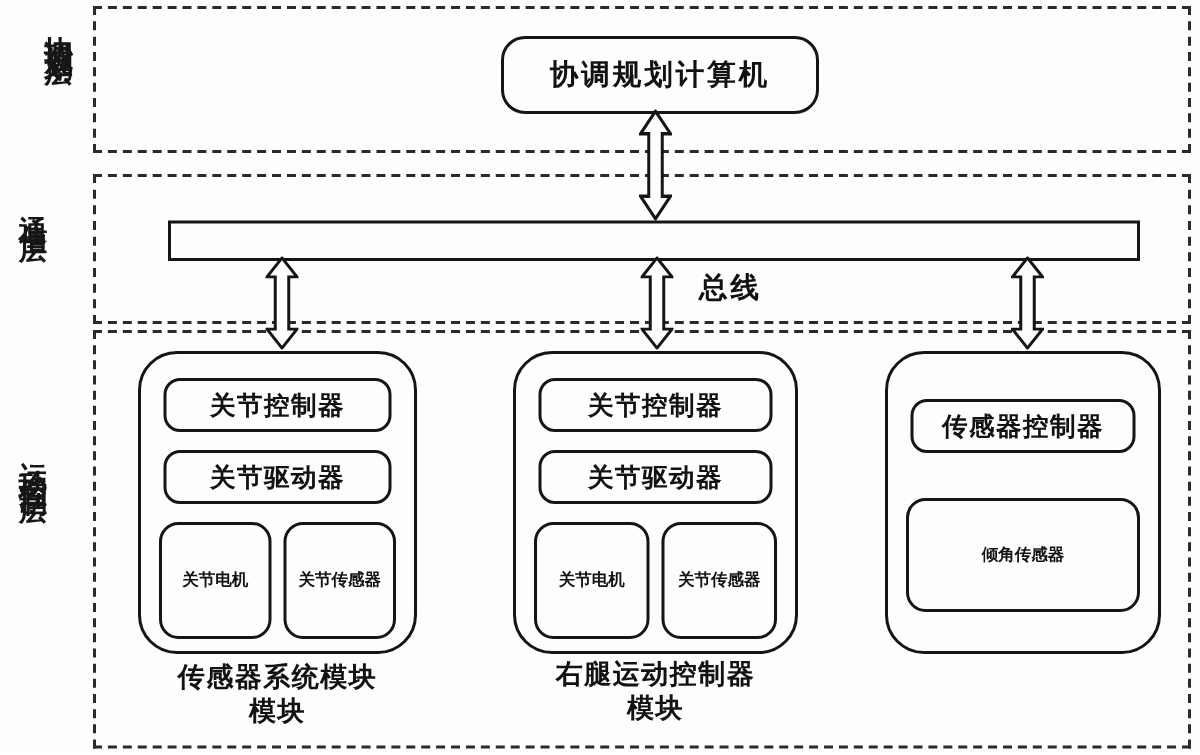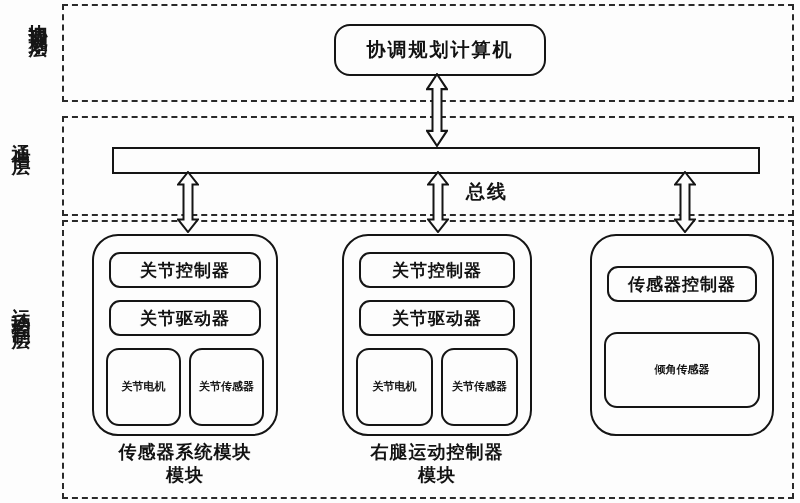--- a/index.html
+++ b/index.html
@@ -156,21 +156,21 @@
       <div class="stackbox" style="top:30px">传感器控制器</div>
       <div class="pair" style="top:96px; height:76px;">
         <div class="pairbox">倾角传感器</div>
       </div>
     </div>
 
     <div class="caption" style="left:28px; top:218px; width:186px;">
       <div>传感器系统模块</div>
       <div>模块</div>
     </div>
-    <div class="caption" style="left:278px; top:218px; width:190px;">
+    <div class="caption" style="left:278px; top:218px; width:190px;font-family:Liberation Mono, monospace;">
       <div>右腿运动控制器</div>
       <div>模块</div>
     </div>
 
   </div>
 
   <svg class="varrow" style="left:426px; top:73px; height:74px;" viewBox="0 0 22 64" preserveAspectRatio="none">
     <polygon points="11,1 21,14 15.5,14 15.5,50 21,50 11,63 1,50 6.5,50 6.5,14 1,14" fill="#fdfdfd" stroke="#151515" stroke-width="2"></polygon>
   </svg>
 

